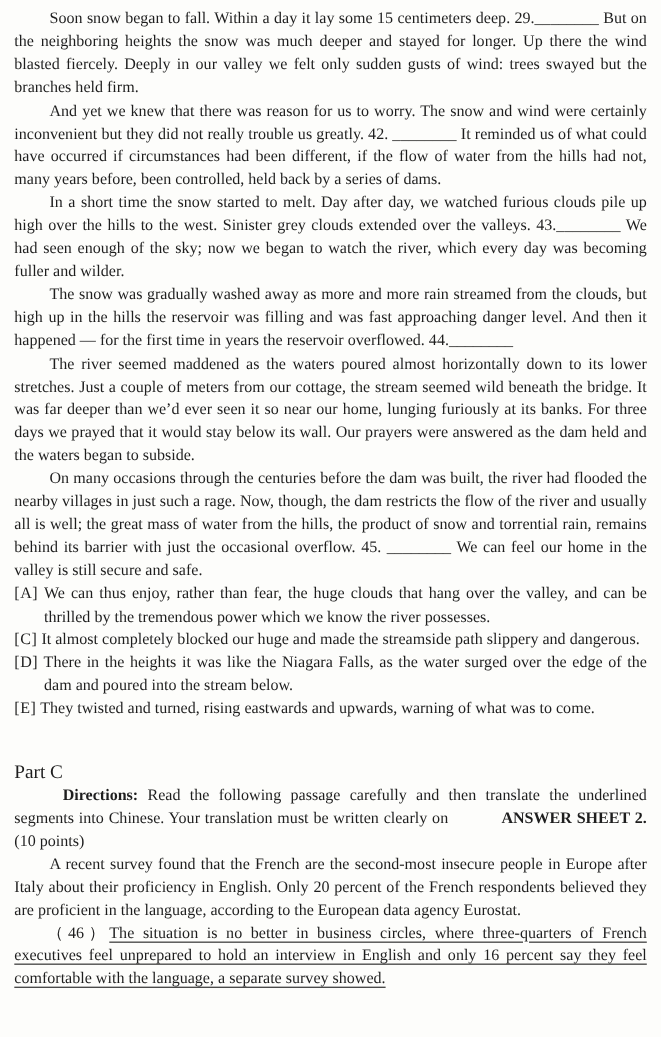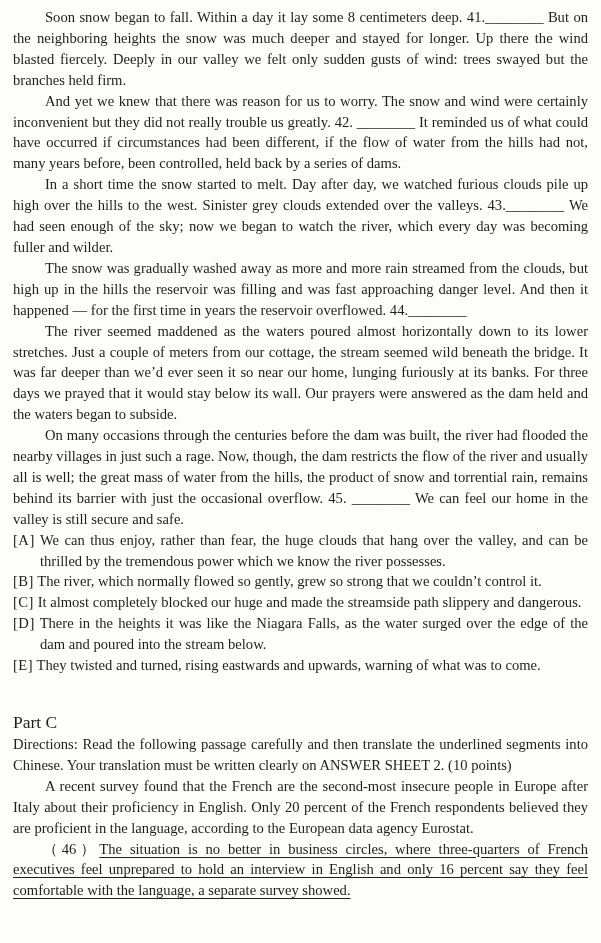--- a/index.html
+++ b/index.html
@@ -28,45 +28,44 @@
     text-indent: -27px;
   }
   .option .opt-label { letter-spacing: 0.5px; }
   .part-heading {
     margin: 0;
     padding-top: 34px;
     font-size: 17.5px;
     line-height: 24px;
     font-weight: normal;
   }
-  .bold { font-weight: normal; }
+  .bold { font-weight: bold; margin-left: 44px; }
   .underlined {
     text-decoration: underline;
     text-underline-offset: 3px;
     text-decoration-thickness: 1px;
   }
   .q46 { text-indent: 30px; }
 </style>
 </head>
 <body>
 
 <div class="page">
 
   <section>
-    <p class="para indent">Soon snow began to fall. Within a day it lay some 8 centimeters deep. 41.________ But on the neighboring heights the snow was much deeper and stayed for longer. Up there the wind blasted fiercely. Deeply in our valley we felt only sudden gusts of wind: trees swayed but the branches held firm.</p>
+    <p class="para indent">Soon snow began to fall. Within a day it lay some 15 centimeters deep. 29.________ But on the neighboring heights the snow was much deeper and stayed for longer. Up there the wind blasted fiercely. Deeply in our valley we felt only sudden gusts of wind: trees swayed but the branches held firm.</p>
     <p class="para indent">And yet we knew that there was reason for us to worry. The snow and wind were certainly inconvenient but they did not really trouble us greatly. 42. ________ It reminded us of what could have occurred if circumstances had been different, if the flow of water from the hills had not, many years before, been controlled, held back by a series of dams.</p>
     <p class="para indent">In a short time the snow started to melt. Day after day, we watched furious clouds pile up high over the hills to the west. Sinister grey clouds extended over the valleys. 43.________ We had seen enough of the sky; now we began to watch the river, which every day was becoming fuller and wilder.</p>
     <p class="para indent">The snow was gradually washed away as more and more rain streamed from the clouds, but high up in the hills the reservoir was filling and was fast approaching danger level. And then it happened — for the first time in years the reservoir overflowed. 44.________</p>
     <p class="para indent">The river seemed maddened as the waters poured almost horizontally down to its lower stretches. Just a couple of meters from our cottage, the stream seemed wild beneath the bridge. It was far deeper than we’d ever seen it so near our home, lunging furiously at its banks. For three days we prayed that it would stay below its wall. Our prayers were answered as the dam held and the waters began to subside.</p>
     <p class="para indent">On many occasions through the centuries before the dam was built, the river had flooded the nearby villages in just such a rage. Now, though, the dam restricts the flow of the river and usually all is well; the great mass of water from the hills, the product of snow and torrential rain, remains behind its barrier with just the occasional overflow. 45. ________ We can feel our home in the valley is still secure and safe.</p>
   </section>
 
   <section>
     <p class="option"><span class="opt-label">[A]</span> <span>We can thus enjoy, rather than fear, the huge clouds that hang over the valley, and can be thrilled by the tremendous power which we know the river possesses.</span></p>
-    <p class="option"><span class="opt-label">[B]</span> <span>The river, which normally flowed so gently, grew so strong that we couldn’t control it.</span></p>
     <p class="option"><span class="opt-label">[C]</span> <span>It almost completely blocked our huge and made the streamside path slippery and dangerous.</span></p>
     <p class="option"><span class="opt-label">[D]</span> <span>There in the heights it was like the Niagara Falls, as the water surged over the edge of the dam and poured into the stream below.</span></p>
     <p class="option"><span class="opt-label">[E]</span> <span>They twisted and turned, rising eastwards and upwards, warning of what was to come.</span></p>
   </section>
 
   <section>
     <h2 class="part-heading">Part C</h2>
     <p class="para"><span class="bold">Directions:</span> <span>Read the following passage carefully and then translate the underlined segments into Chinese. Your translation must be written clearly on</span> <span class="bold">ANSWER SHEET 2.</span> <span>(10 points)</span></p>
     <p class="para indent">A recent survey found that the French are the second-most insecure people in Europe after Italy about their proficiency in English. Only 20 percent of the French respondents believed they are proficient in the language, according to the European data agency Eurostat.</p>
     <p class="para q46"><span>（46）</span><span class="underlined">The situation is no better in business circles, where three-quarters of French executives feel unprepared to hold an interview in English and only 16 percent say they feel comfortable with the language, a separate survey showed.</span></p>

